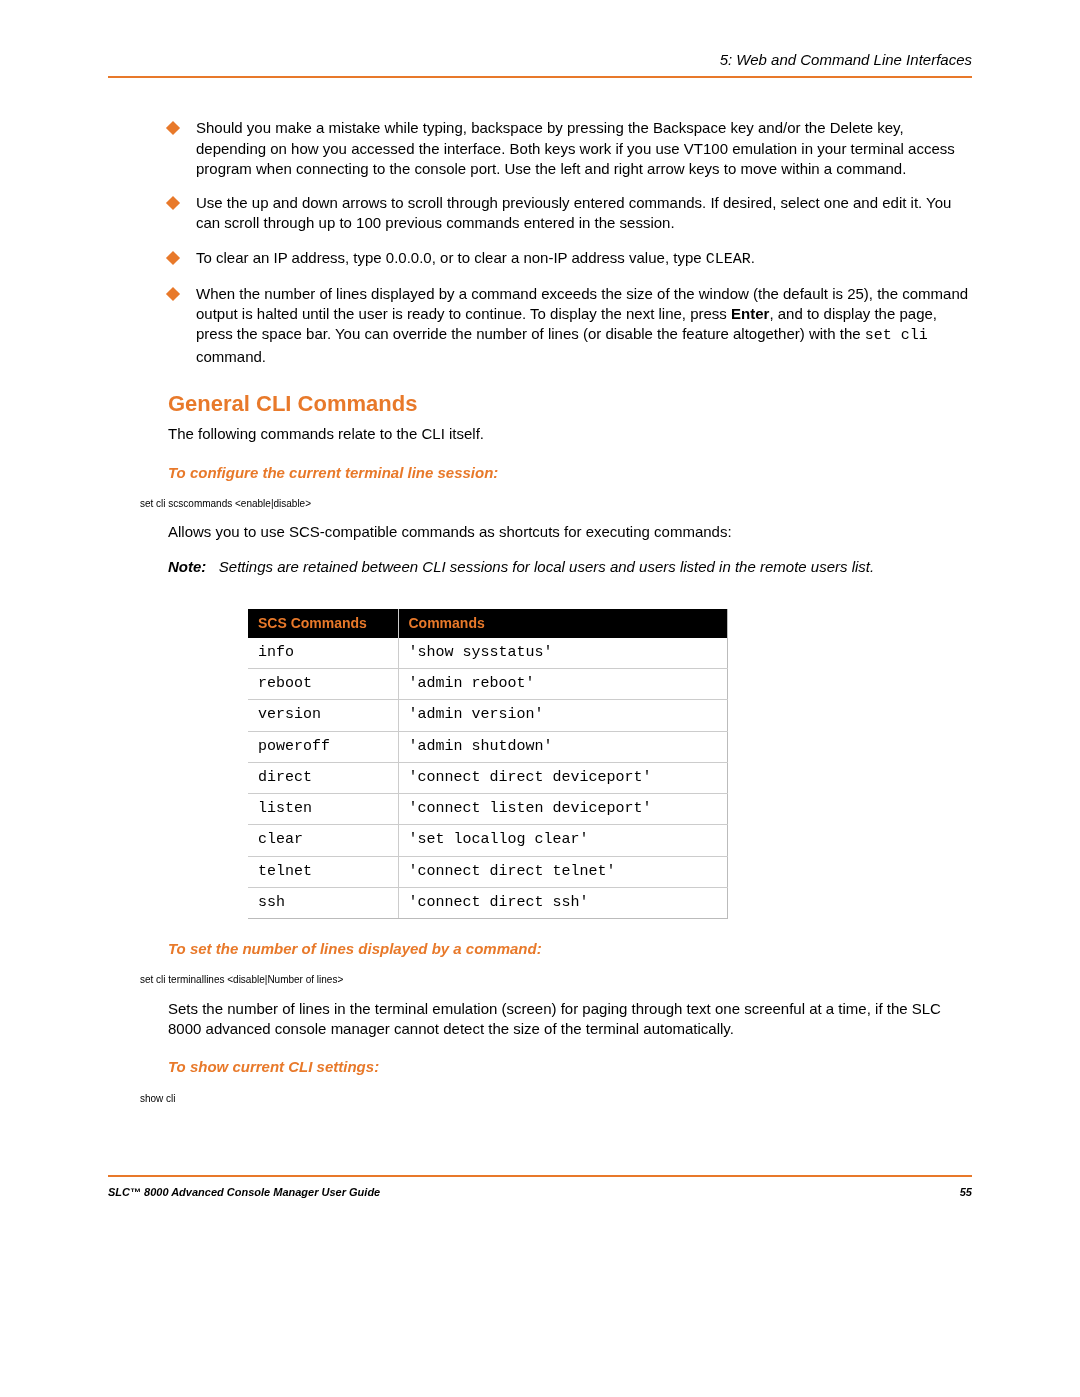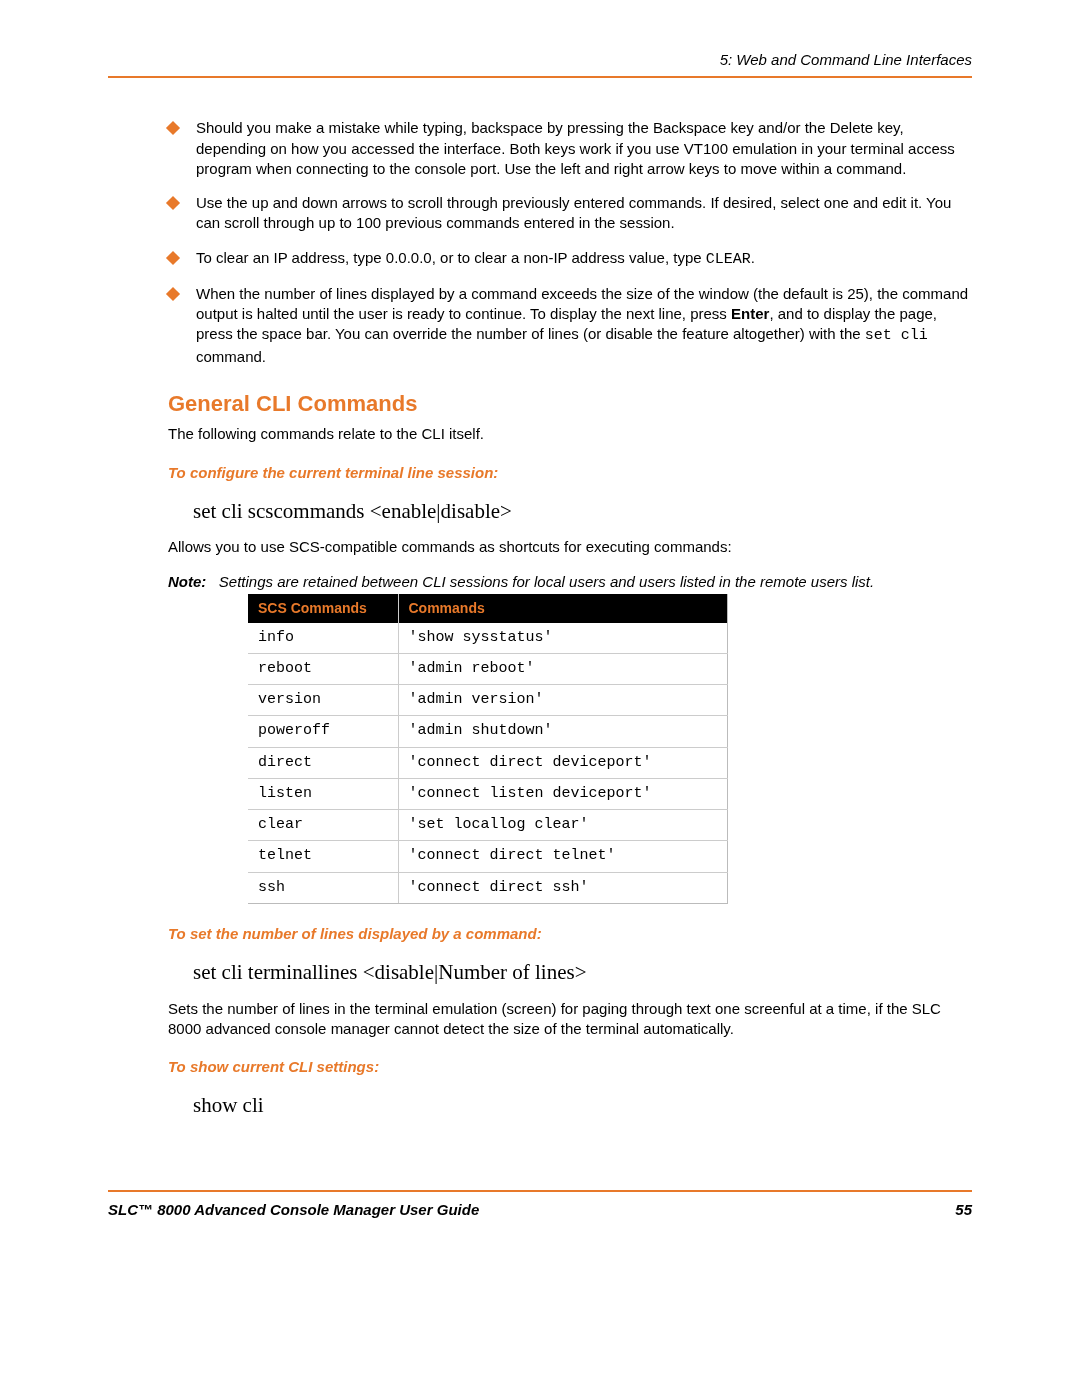--- a/index.html
+++ b/index.html
@@ -63,30 +63,30 @@
   .sub-head {
     color: #e8792a;
     font-weight: bold;
     font-style: italic;
     margin-left: 60px;
     margin-top: 18px;
     margin-bottom: 14px;
     font-size: 15px;
   }
   .code-line {
-    font-family: Liberation Serif, serif;
-    margin-left: 85px;
+    font-family: Liberation Sans, sans-serif;
+    margin-left: 32px;
     margin-bottom: 12px;
-    font-size: 21px;
+    font-size: 10px;
   }
   .note-para {
     margin-left: 60px;
     font-style: italic;
     margin-top: 14px;
-    margin-bottom: 2px;
+    margin-bottom: 32px;
   }
   .note-label {
     font-weight: bold;
     font-style: italic;
   }
   table.cmd-table {
     border-collapse: collapse;
     margin-left: 140px;
     margin-bottom: 20px;
     width: 480px;
@@ -122,21 +122,21 @@
   .footer-rule {
     border: none;
     border-top: 2px solid #e8792a;
     margin-bottom: 8px;
   }
   .footer-row {
     display: flex;
     justify-content: space-between;
     font-style: italic;
     font-weight: bold;
-    font-size: 15px;
+    font-size: 11px;
   }
 </style>
 </head>
 <body>
 
 <div class="header-title">5: Web and Command Line Interfaces</div>
 <hr class="header-rule">
 
 <div class="bullets">
 

